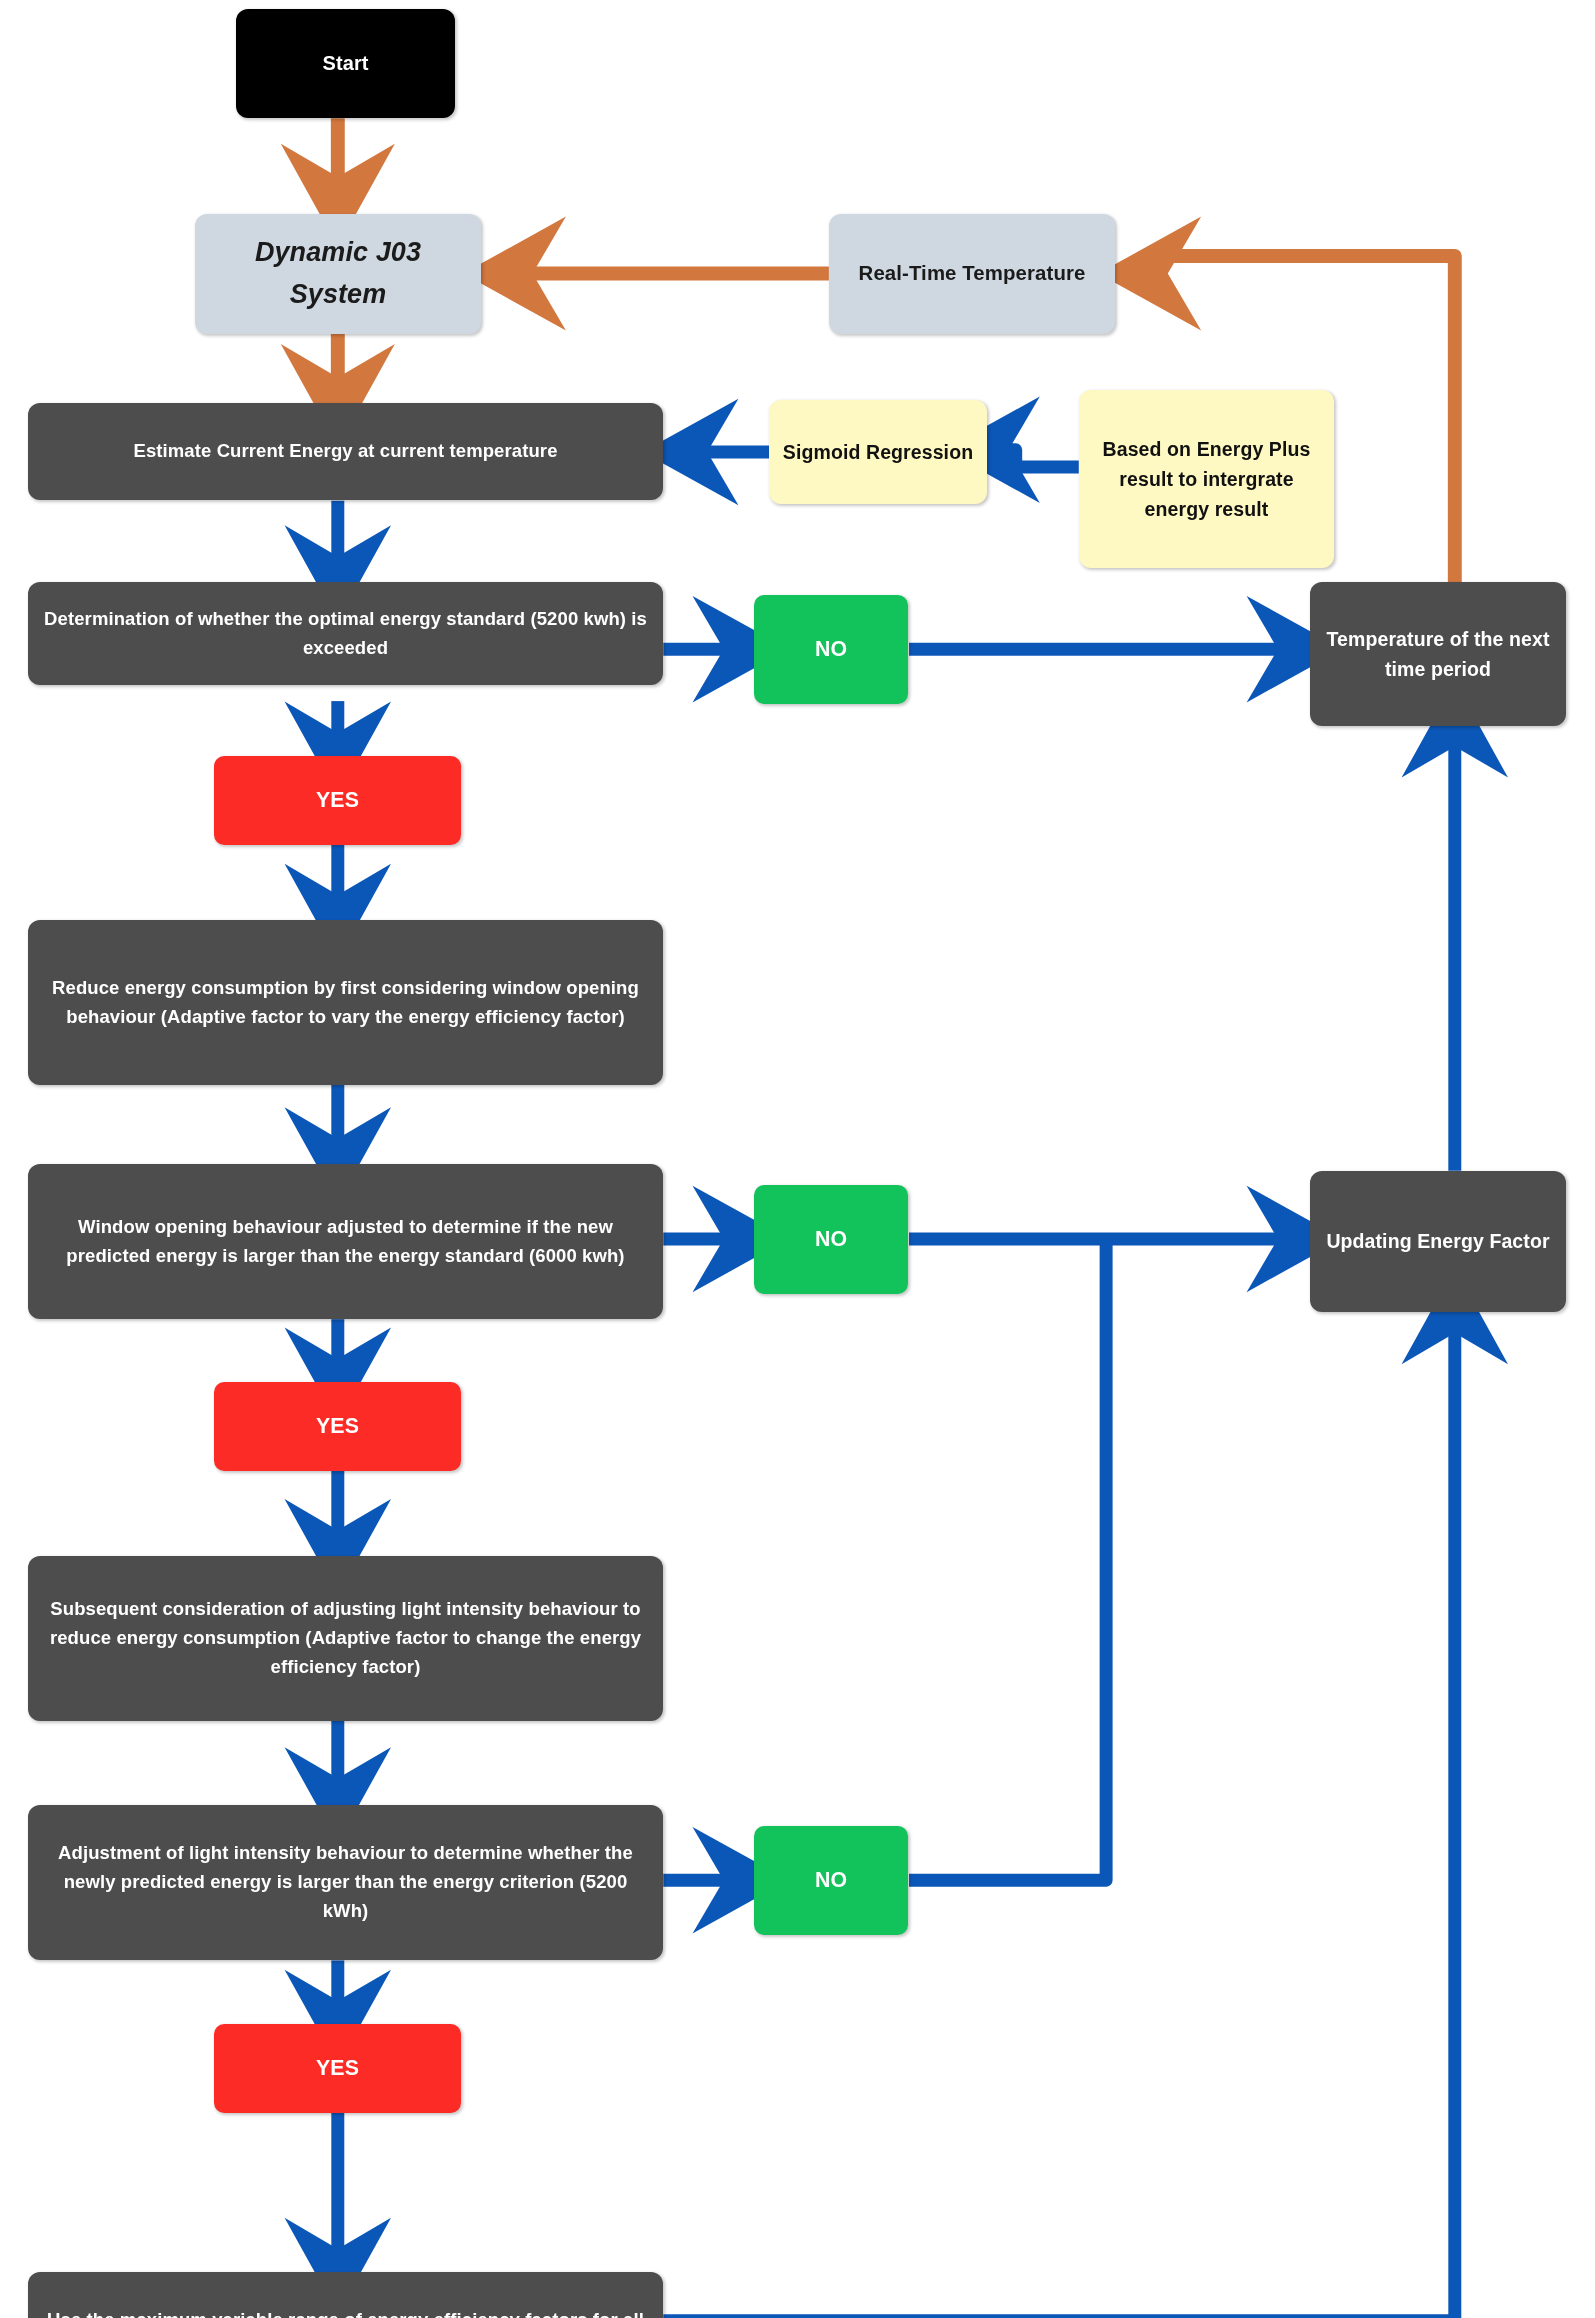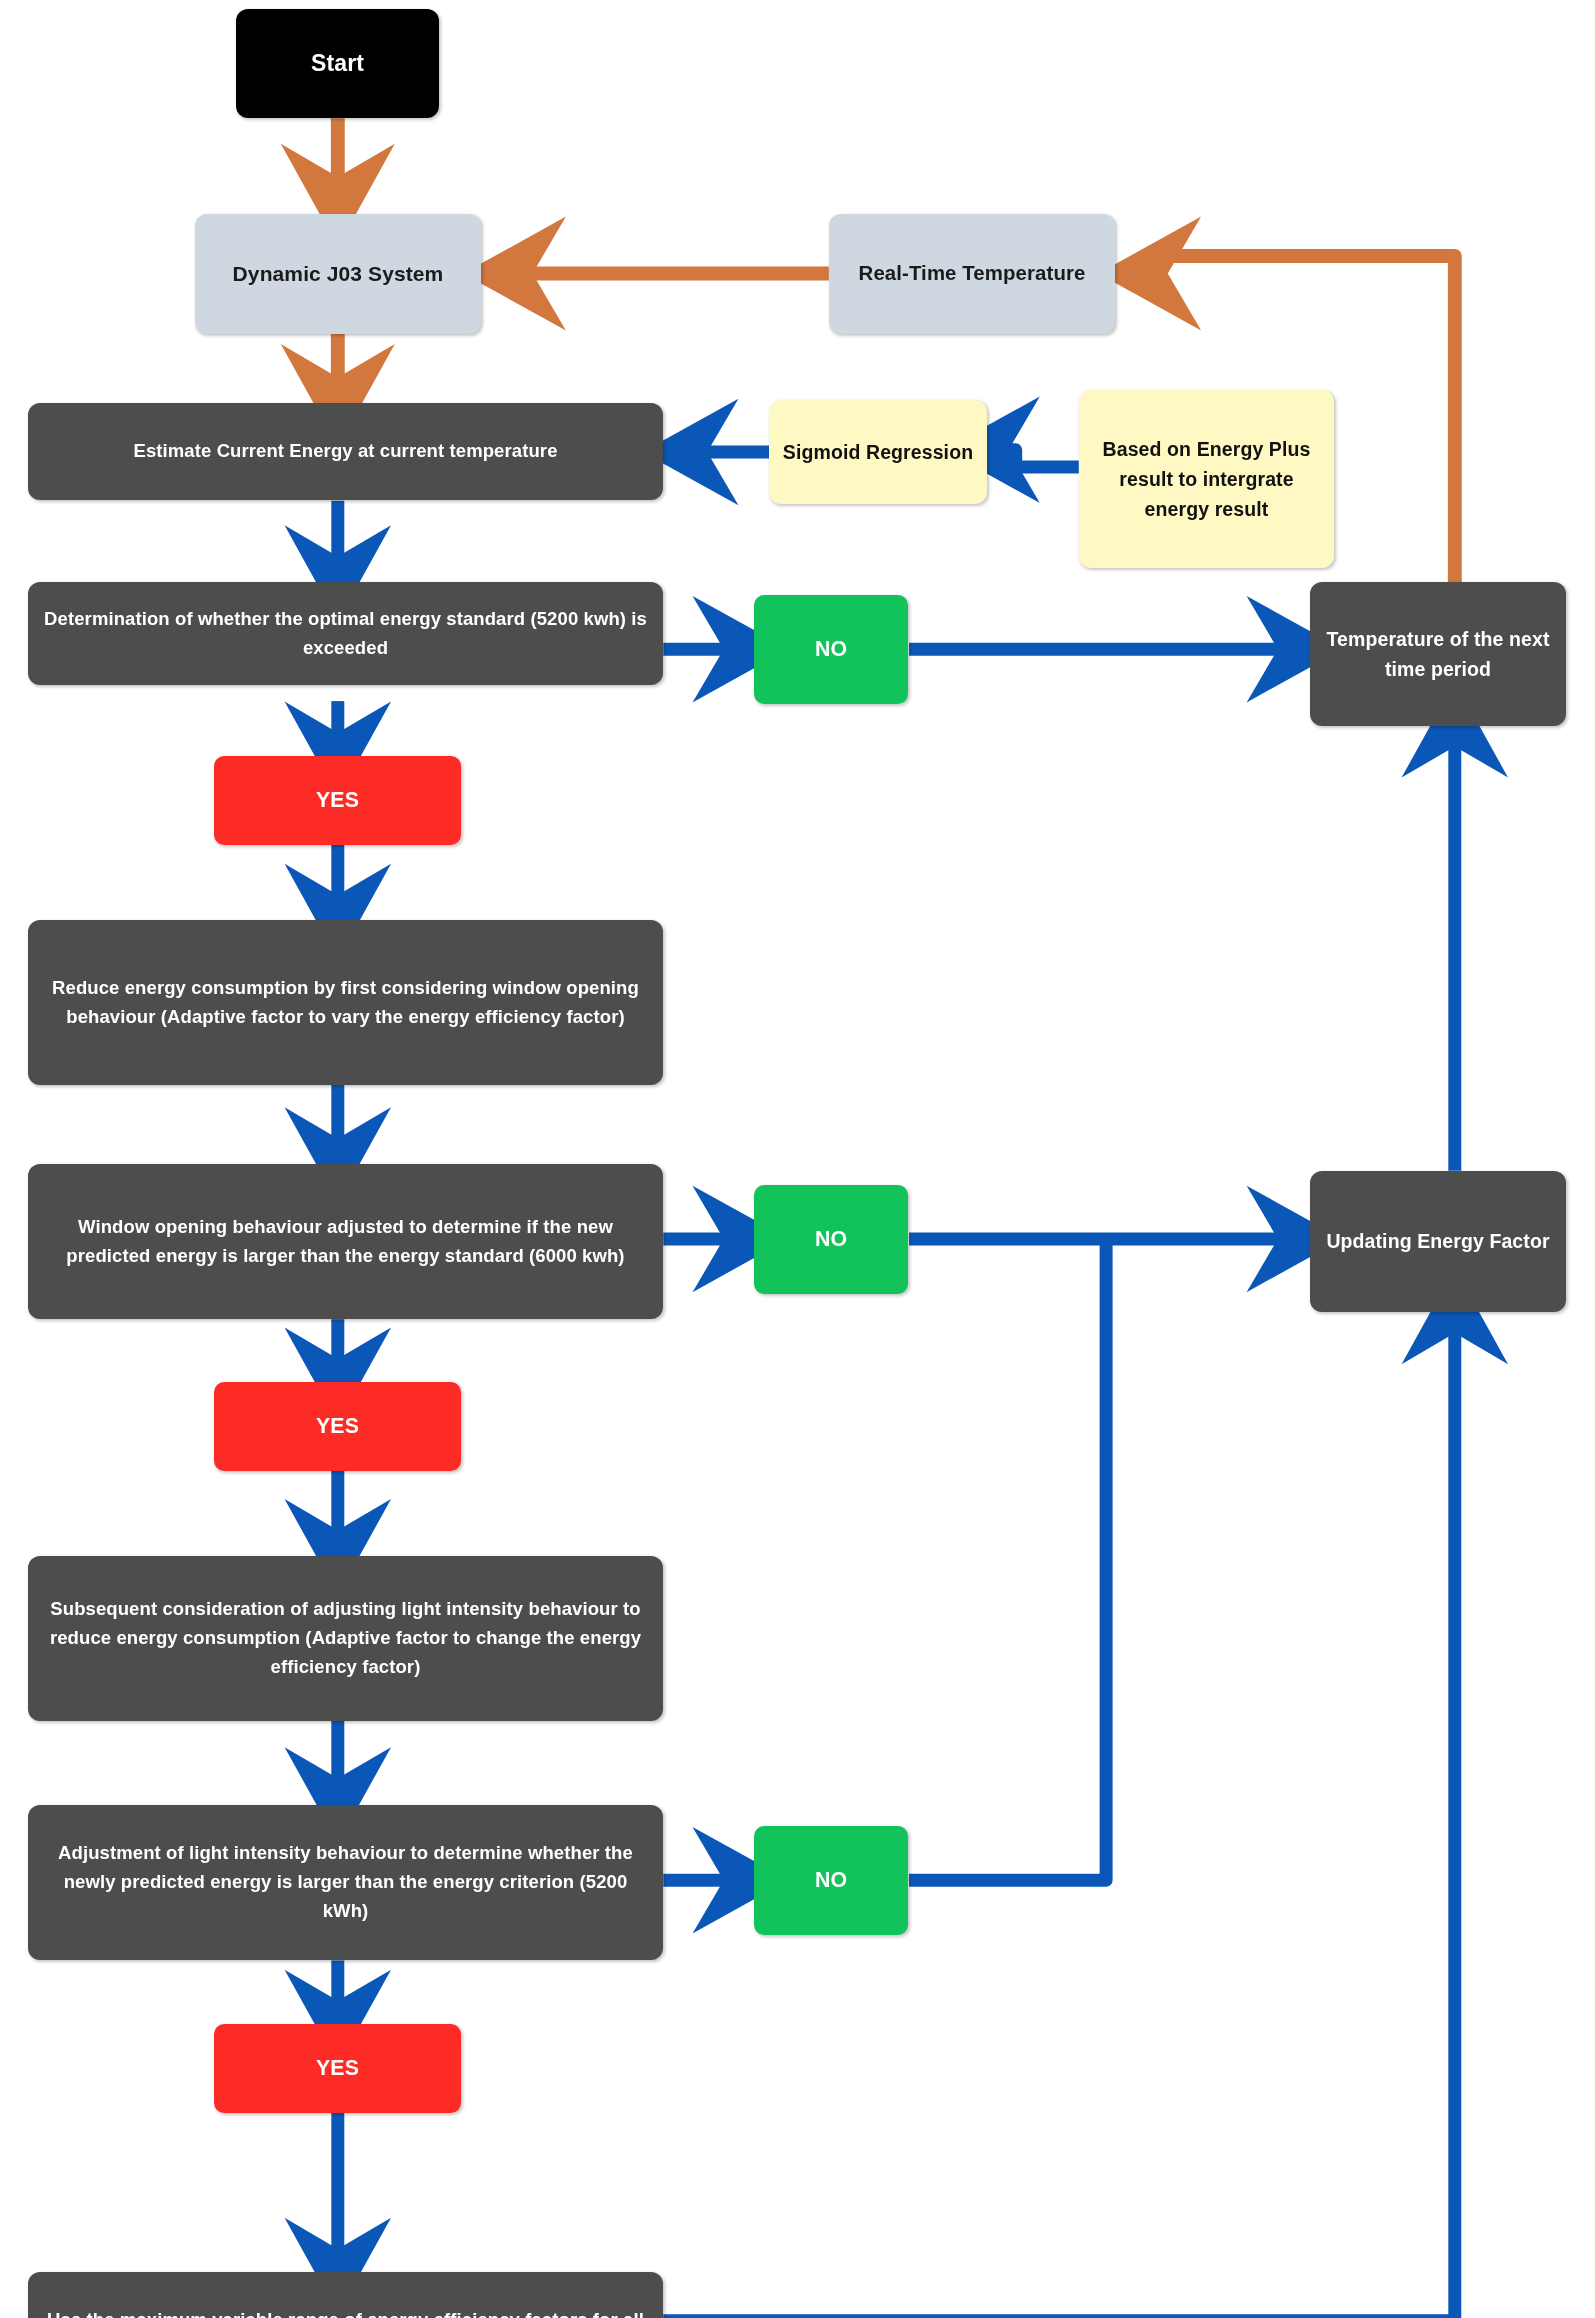--- a/index.html
+++ b/index.html
@@ -71,25 +71,25 @@
 
     <path d="M728,4228 L728,4360" stroke="#0b57b8" stroke-width="28" fill="none" marker-end="url(#ar-bl)"></path>
 
     <path d="M728,4555 L728,4895" stroke="#0b57b8" stroke-width="28" fill="none" marker-end="url(#ar-bl)"></path>
 
     <path d="M1430,5005 L3137,5005 L3137,2830" stroke="#0b57b8" stroke-width="28" fill="none" stroke-linejoin="round" marker-end="url(#ar-bl)"></path>
 
     <path d="M3137,2525 L3137,1565" stroke="#0b57b8" stroke-width="28" fill="none" marker-end="url(#ar-bl)"></path>
   </svg>
 
-  <div class="node n-start" style="left:236px;top:9.3px;width:203px;height:109px;font-size:23px;">
+  <div class="node n-start" style="left:236px;top:9.3px;width:219px;height:109px;font-size:20px;">
     <span>Start</span>
   </div>
 
-  <div class="node n-light" style="left:195px;top:214px;width:286px;height:120px;font-size:21px;">
+  <div class="node n-light" style="left:195px;top:214px;width:286px;height:120px;font-size:27px;font-style:italic;">
     <span>Dynamic J03 System</span>
   </div>
 
   <div class="node n-light" style="left:829px;top:214px;width:286px;height:120px;font-size:20.4px;">
     <span>Real-Time Temperature</span>
   </div>
 
   <div class="node n-dark" style="left:28px;top:403px;width:635px;height:97px;font-size:18.5px;">
     <span>Estimate Current Energy at current temperature</span>
   </div>

